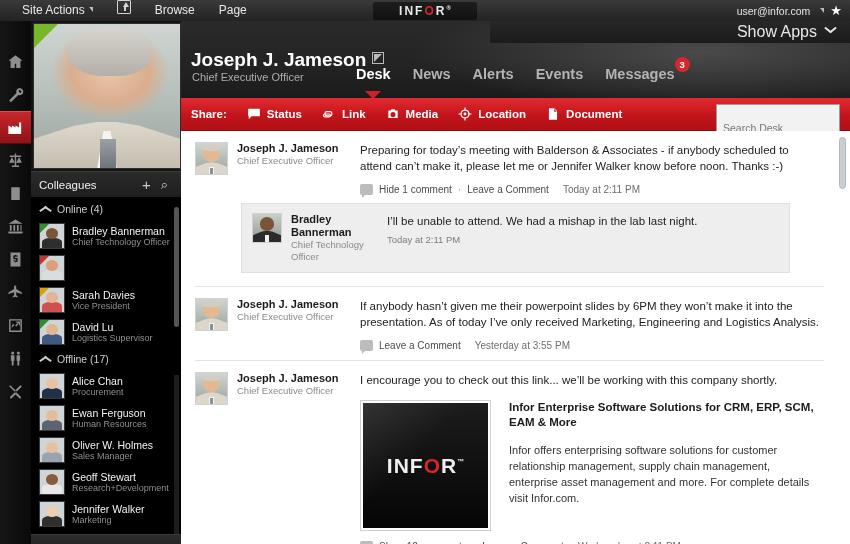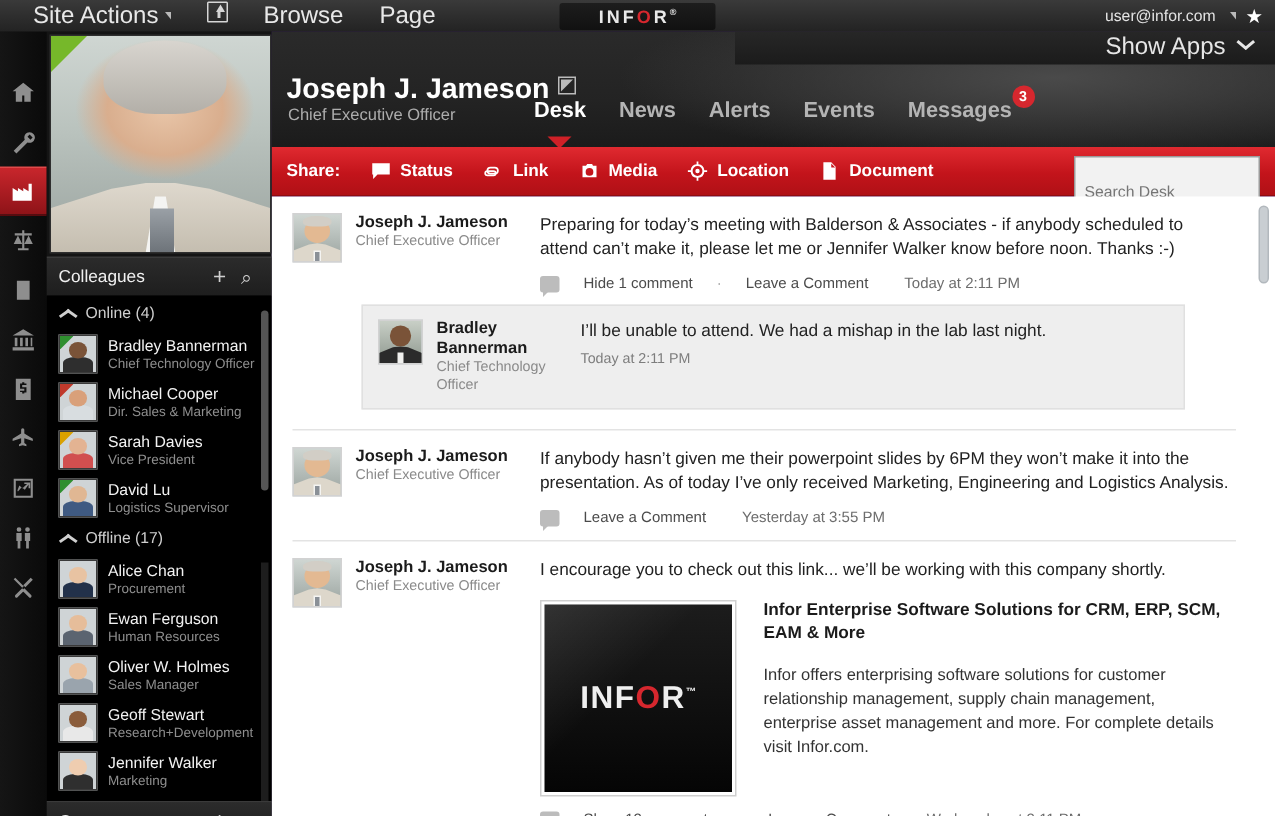--- a/index.html
+++ b/index.html
@@ -12,21 +12,21 @@
   .app { position: relative; width: 850px; height: 544px; background:#0d0d0d; }
 
   
   .chrome {
     position:absolute; top:0; left:0; width:850px; height:21px;
     background: linear-gradient(to bottom, #3a3a3a 0%, #2e2e2e 50%, #232323 100%);
     display:flex; align-items:center; z-index: 40;
   }
   .chrome-left { display:flex; align-items:center; gap:0px; padding-left:10px; }
   .chrome-item {
-    color:#e8e8e8; font-size:16px; padding:0 12px; line-height:21px;
+    color:#e8e8e8; font-size:12px; padding:0 12px; line-height:21px;
     white-space:nowrap; cursor:default;
   }
   .chrome-caret {
     display:inline-block; width:0;height:0;
     border-left:4px solid transparent; border-top:5px solid #b9b9b9;
     margin-left:4px; vertical-align:2px;
   }
   .nav-box {
     width:14px;height:14px;border:1.4px solid #d6d6d6;border-radius:1px;
     position:relative; display:inline-block; margin:0 4px;
@@ -247,21 +247,21 @@
   .post-row{ display:flex; gap:0; }
   .pa-col{ width:165px; flex:0 0 165px; display:flex; gap:9px; }
   .pa-img{
     width:33px;height:33px;flex:0 0 33px; position:relative; overflow:hidden;
     border:1px solid #d2d2d2; background:#cdd3d5;
   }
   .pa-name{ font-size:11px; font-weight:bold; color:#1b1b1b; line-height:13px; }
   .pa-role{ font-size:9.5px; color:#8a8a8a; line-height:12px; }
   .post-body{ flex:1; }
   .post-text{ font-size:11.5px; color:#222; line-height:16px; }
-  .post-actions{ display:flex; align-items:center; gap:16px; margin-top:10px; padding-left:0; }
+  .post-actions{ display:flex; align-items:center; gap:6px; margin-top:10px; padding-left:0; }
   .comment-icon{
     width:13px;height:11px;background:#bcbcbc;border-radius:2px; position:relative; flex:0 0 13px;
   }
   .comment-icon:after{
     content:""; position:absolute; left:2px; bottom:-3px;
     width:0;height:0;border-top:4px solid #bcbcbc;border-right:4px solid transparent;
   }
   .act-link{ font-size:10px; color:#4b4b4b; cursor:pointer; }
   .act-dot{ font-size:10px; color:#9a9a9a; }
   .act-time{ font-size:10px; color:#6d6d6d; margin-left:8px; }
@@ -418,24 +418,20 @@
             <div class="p-txt">
               <div class="p-name">Bradley Bannerman</div>
               <div class="p-role">Chief Technology Officer</div>
             </div>
           </div>
           <div class="person">
             <div class="avatar">
               <div class="body" style="background: rgb(216, 221, 224);"></div>
               <div class="face" style="background: rgb(217, 160, 122);"></div>
               <div class="corner" style="background: rgb(192, 57, 43);"></div>
-            </div>
-            <div class="p-txt">
-              <div class="p-name">Michael Cooper</div>
-              <div class="p-role">Dir. Sales &amp; Marketing</div>
             </div>
           </div>
           <div class="person">
             <div class="avatar">
               <div class="body" style="background: rgb(209, 79, 79);"></div>
               <div class="face" style="background: rgb(227, 179, 146);"></div>
               <div class="corner" style="background: rgb(217, 161, 0);"></div>
             </div>
             <div class="p-txt">
               <div class="p-name">Sarah Davies</div>

